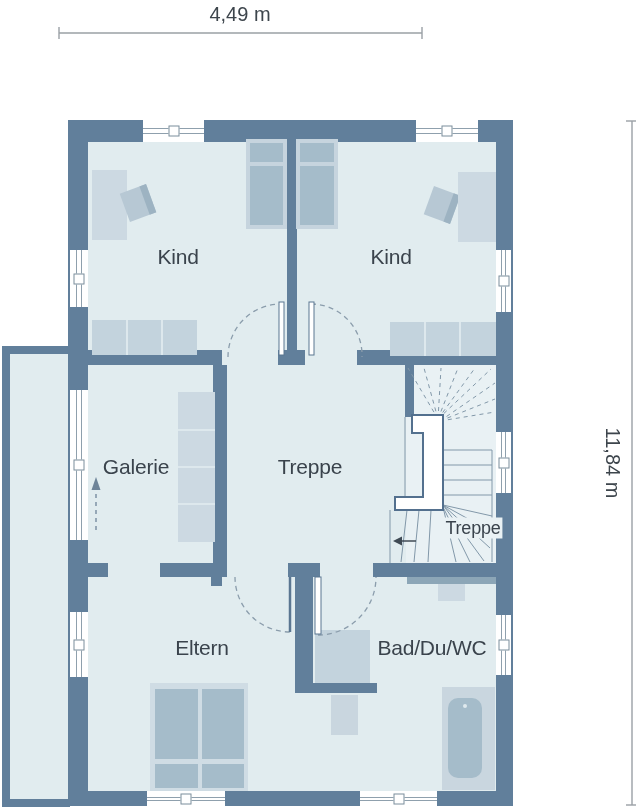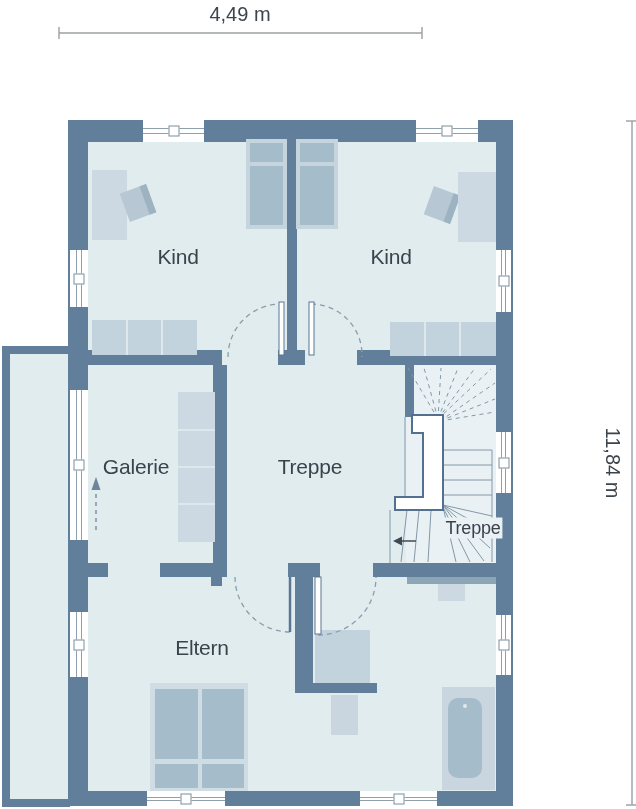--- a/index.html
+++ b/index.html
@@ -235,17 +235,18 @@
       <polygon points="393,541 402,536.5 402,545.5" fill="#3f4a54"></polygon>
     </g>
   </svg>
 
   <div class="label" style="left:178px;top:257px;">Kind</div>
   <div class="label" style="left:391px;top:257px;">Kind</div>
   <div class="label" style="left:136px;top:467px;">Galerie</div>
   <div class="label" style="left:310px;top:467px;">Treppe</div>
   <div class="label treppe" style="left:429px;top:528px;margin-left:44px;">Treppe</div>
   <div class="label" style="left:202px;top:648px;">Eltern</div>
+  <div class="label" style="left:432px;top:648px;">Bad/Du/WC</div>
 
   <div class="dim" style="left:240px;top:14px;">4,49 m</div>
   <div class="dim dim-v" style="left:612px;top:463px;">11,84 m</div>
 
 </div>
 
 </body></html>

